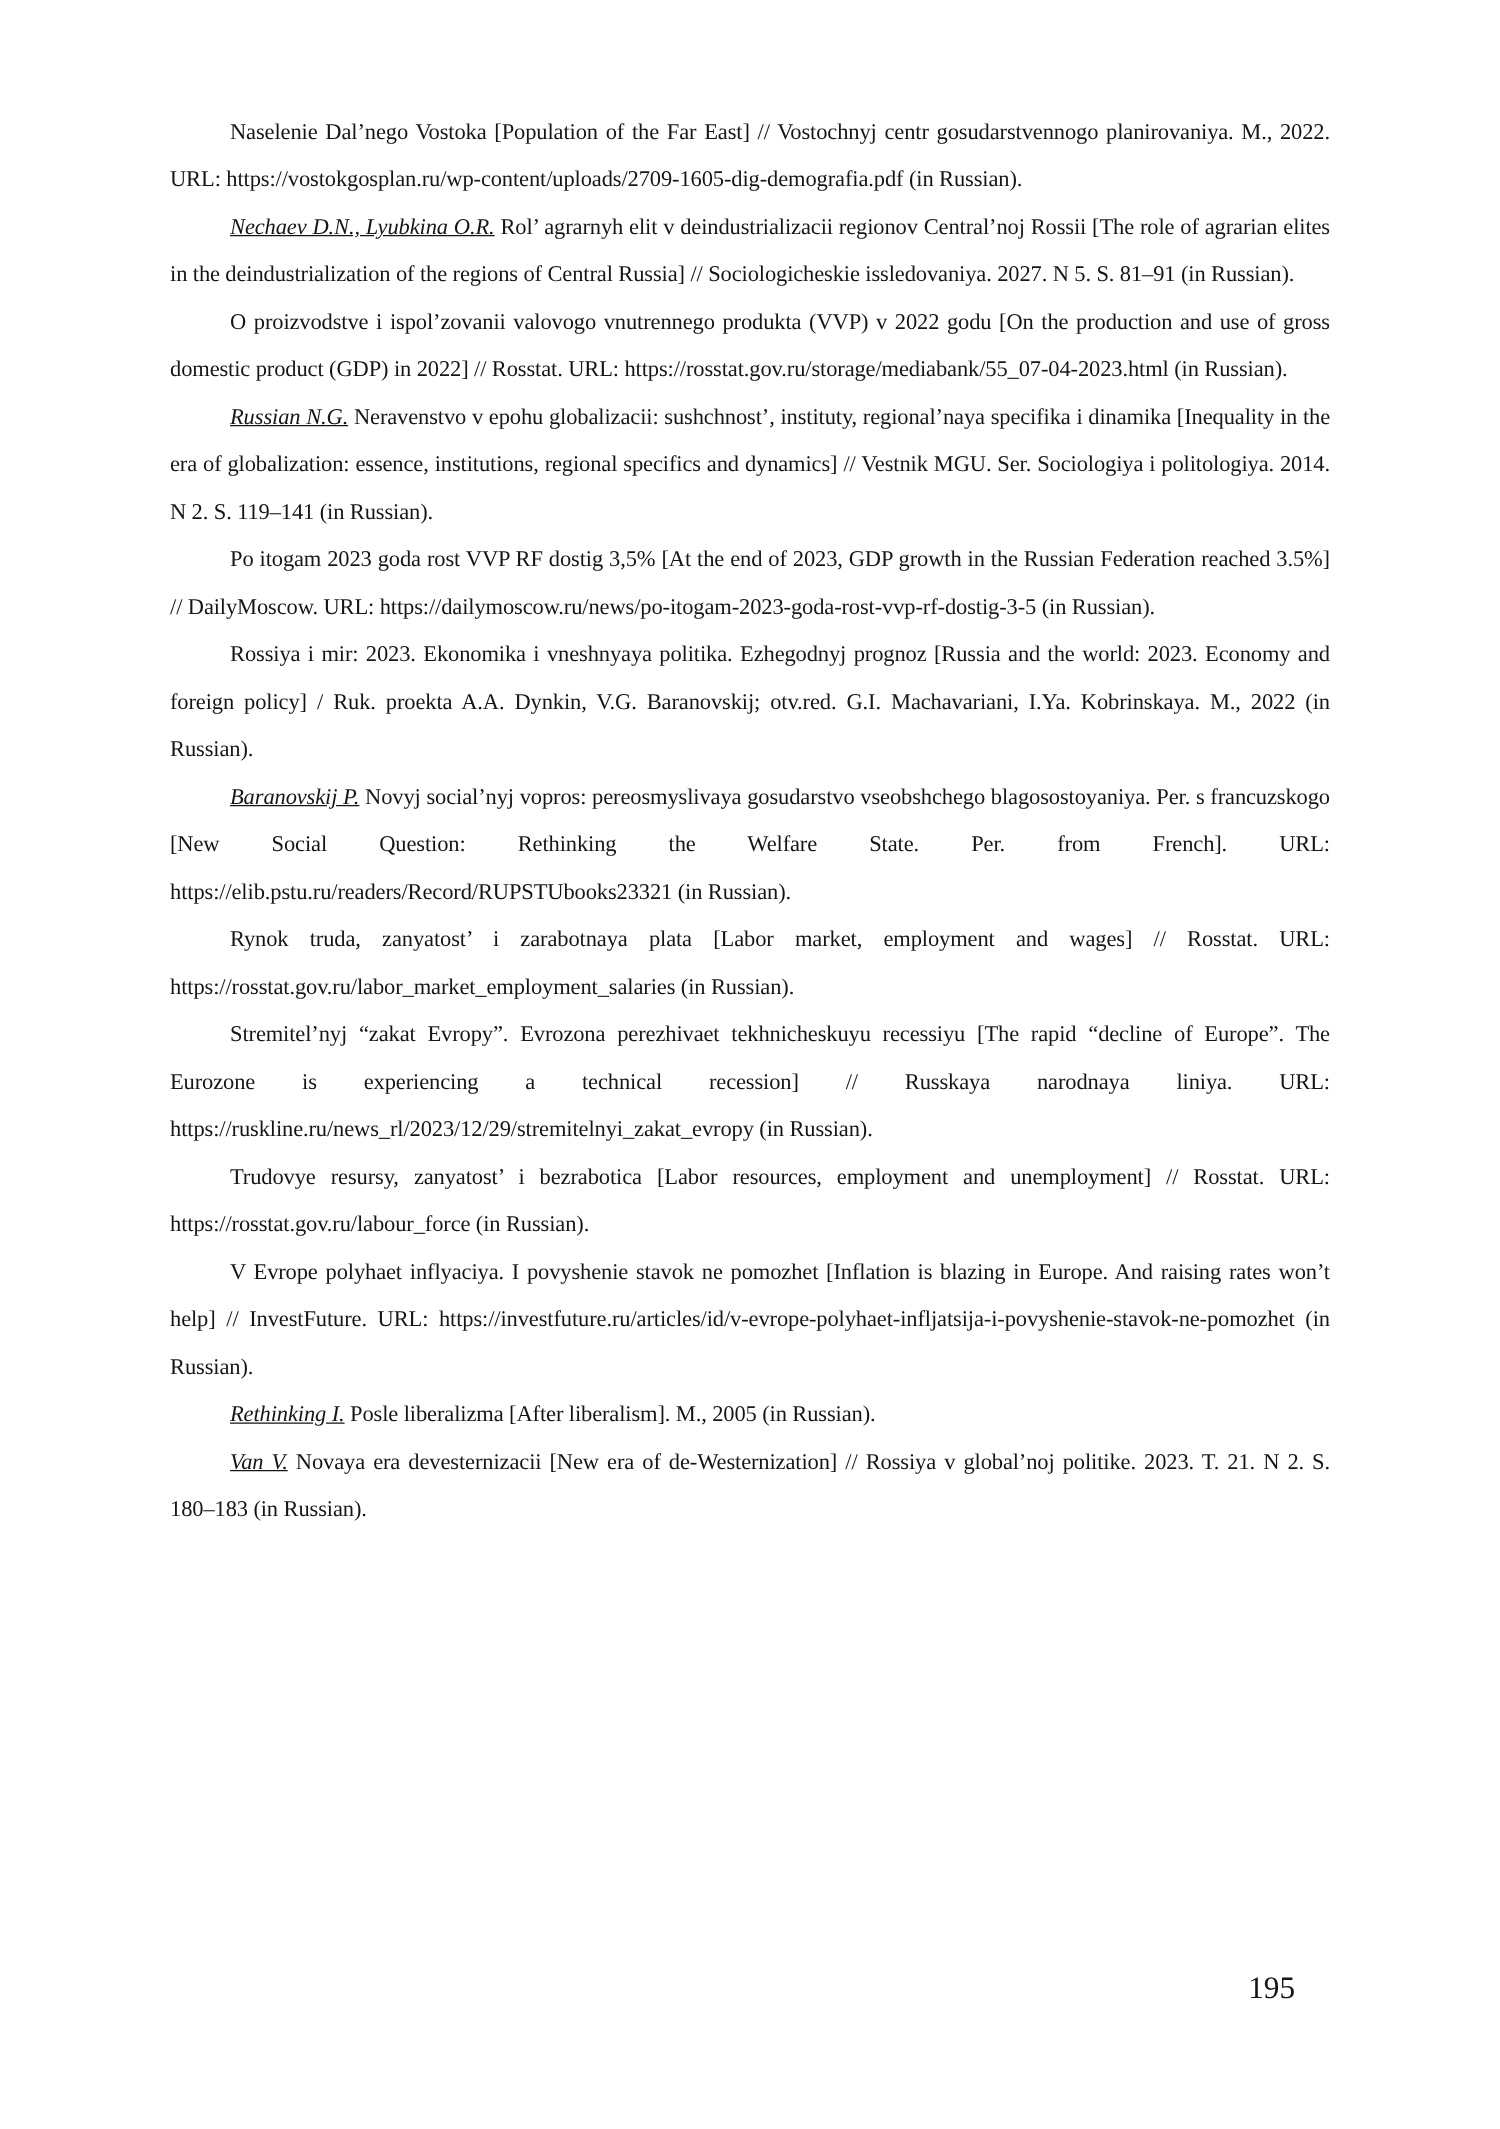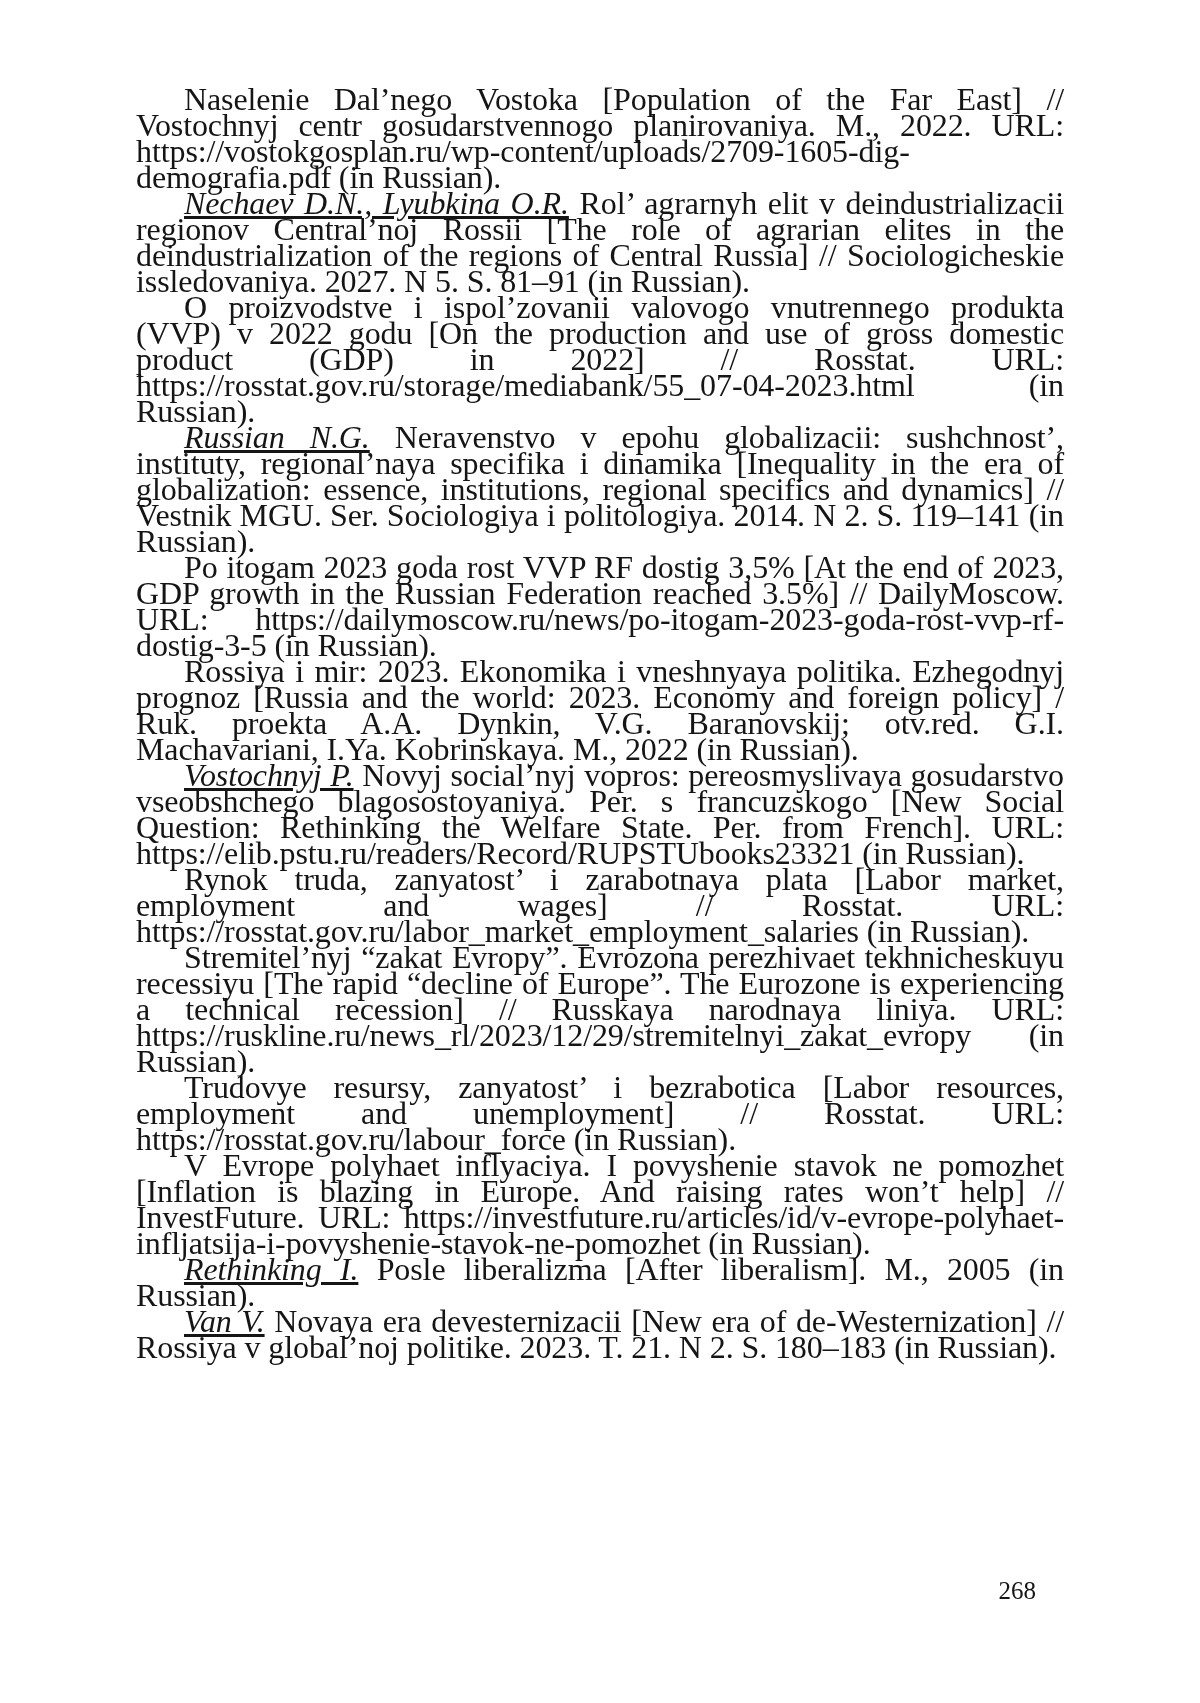--- a/index.html
+++ b/index.html
@@ -17,22 +17,22 @@
   }
   .page {
     position: absolute;
     top: 86px;
     left: 136px;
     width: 928px;
   }
   .ref-list p {
     margin: 0;
     padding: 0;
-    font-size: 32px;
-    line-height: 26px;
+    font-size: 18px;
+    line-height: 38px;
     text-align: justify;
     text-indent: 48px;
     overflow-wrap: break-word;
     word-break: break-word;
     letter-spacing: -0.1px;
   }
   .ref-list p em {
     font-style: italic;
     text-decoration: underline;
   }
@@ -57,32 +57,32 @@
   <p><em>Nechaev D.N., Lyubkina O.R.</em><span> Rol’ agrarnyh elit v deindustrializacii regionov Central’noj Rossii [The role of agrarian elites in the deindustrialization of the regions of Central Russia] // Sociologicheskie issledovaniya. 2027. N 5. S. 81–91 (in Russian).</span></p>
 
   <p><em></em><span>O proizvodstve i ispol’zovanii valovogo vnutrennego produkta (VVP) v 2022 godu [On the production and use of gross domestic product (GDP) in 2022] // Rosstat. URL: https://rosstat.gov.ru/storage/mediabank/55_07-04-2023.html (in Russian).</span></p>
 
   <p><em>Russian N.G.</em><span> Neravenstvo v epohu globalizacii: sushchnost’, instituty, regional’naya specifika i dinamika [Inequality in the era of globalization: essence, institutions, regional specifics and dynamics] // Vestnik MGU. Ser. Sociologiya i politologiya. 2014. N 2. S. 119–141 (in Russian).</span></p>
 
   <p><em></em><span>Po itogam 2023 goda rost VVP RF dostig 3,5% [At the end of 2023, GDP growth in the Russian Federation reached 3.5%] // DailyMoscow. URL: https://dailymoscow.ru/news/po-itogam-2023-goda-rost-vvp-rf-dostig-3-5 (in Russian).</span></p>
 
   <p><em></em><span>Rossiya i mir: 2023. Ekonomika i vneshnyaya politika. Ezhegodnyj prognoz [Russia and the world: 2023. Economy and foreign policy] / Ruk. proekta A.A. Dynkin, V.G. Baranovskij; otv.red. G.I. Machavariani, I.Ya. Kobrinskaya. M., 2022 (in Russian).</span></p>
 
-  <p><em>Vostochnyj P.</em><span> Novyj social’nyj vopros: pereosmyslivaya gosudarstvo vseobshchego blagosostoyaniya. Per. s francuzskogo [New Social Question: Rethinking the Welfare State. Per. from French]. URL: https://elib.pstu.ru/readers/Record/RUPSTUbooks23321 (in Russian).</span></p>
+  <p><em>Baranovskij P.</em><span> Novyj social’nyj vopros: pereosmyslivaya gosudarstvo vseobshchego blagosostoyaniya. Per. s francuzskogo [New Social Question: Rethinking the Welfare State. Per. from French]. URL: https://elib.pstu.ru/readers/Record/RUPSTUbooks23321 (in Russian).</span></p>
 
   <p><em></em><span>Rynok truda, zanyatost’ i zarabotnaya plata [Labor market, employment and wages] // Rosstat. URL: https://rosstat.gov.ru/labor_market_employment_salaries (in Russian).</span></p>
 
   <p><em></em><span>Stremitel’nyj “zakat Evropy”. Evrozona perezhivaet tekhnicheskuyu recessiyu [The rapid “decline of Europe”. The Eurozone is experiencing a technical recession] // Russkaya narodnaya liniya. URL: https://ruskline.ru/news_rl/2023/12/29/stremitelnyi_zakat_evropy (in Russian).</span></p>
 
   <p><em></em><span>Trudovye resursy, zanyatost’ i bezrabotica [Labor resources, employment and unemployment] // Rosstat. URL: https://rosstat.gov.ru/labour_force (in Russian).</span></p>
 
 
   <p><em></em><span>V Evrope polyhaet inflyaciya. I povyshenie stavok ne pomozhet [Inflation is blazing in Europe. And raising rates won’t help] // InvestFuture. URL: https://investfuture.ru/articles/id/v-evrope-polyhaet-infljatsija-i-povyshenie-stavok-ne-pomozhet (in Russian).</span></p>
 
 
   <p><em>Rethinking I.</em><span> Posle liberalizma [After liberalism]. M., 2005 (in Russian).</span></p>
 
   <p><em>Van V.</em><span> Novaya era devesternizacii [New era of de-Westernization] // Rossiya v global’noj politike. 2023. T. 21. N 2. S. 180–183 (in Russian).</span></p>
 
 </div>
 </div>
 
-<div class="page-number">268</div>
+<div class="page-number">195</div>
 
 </body></html>

